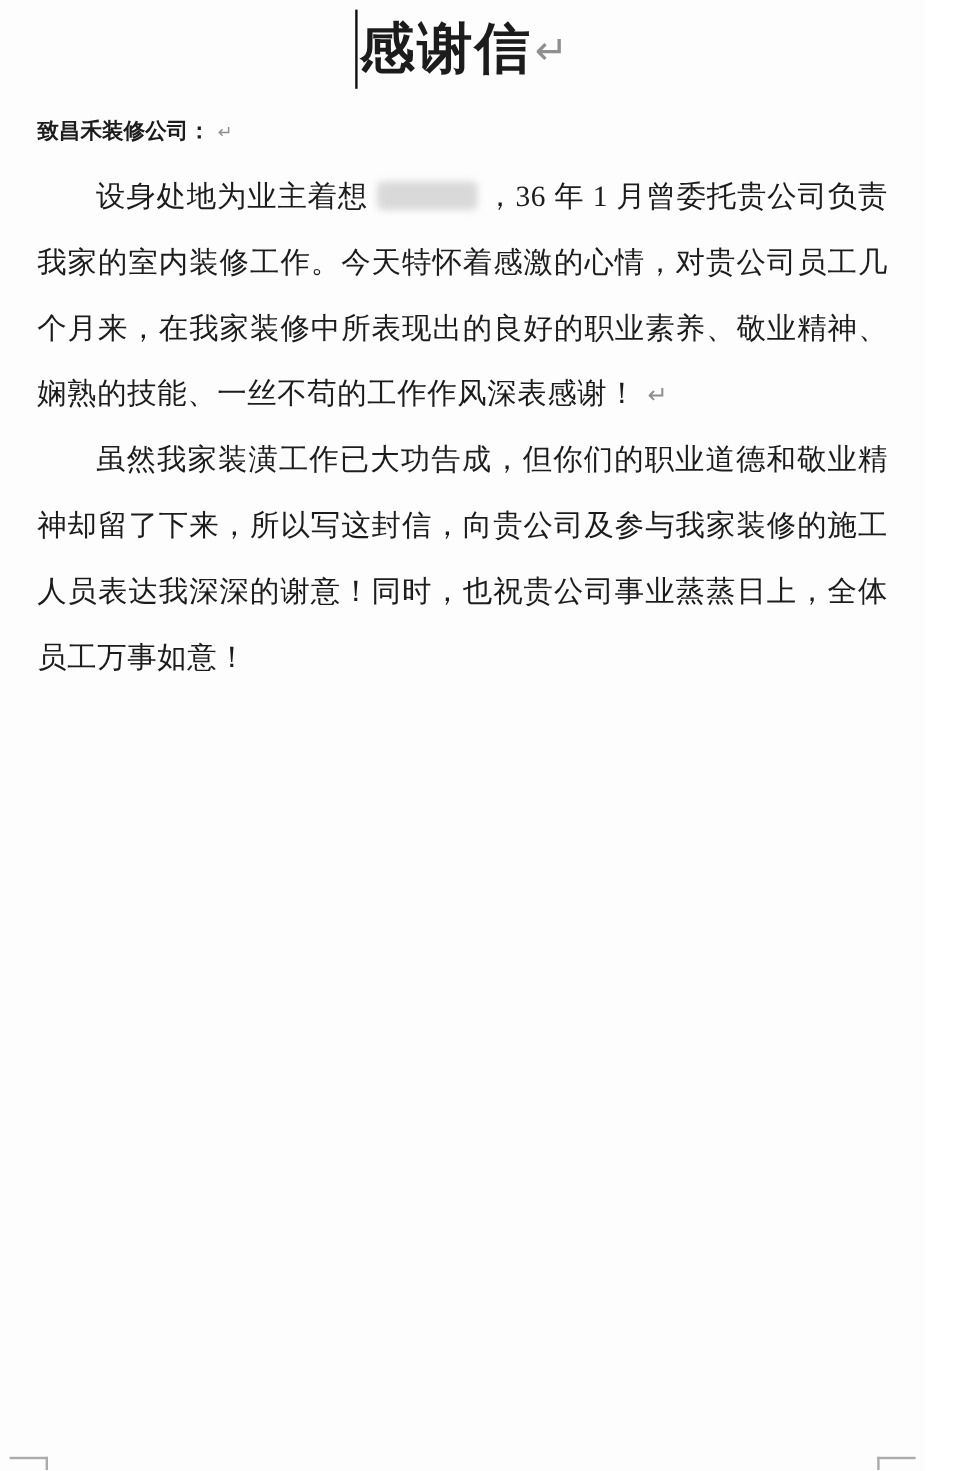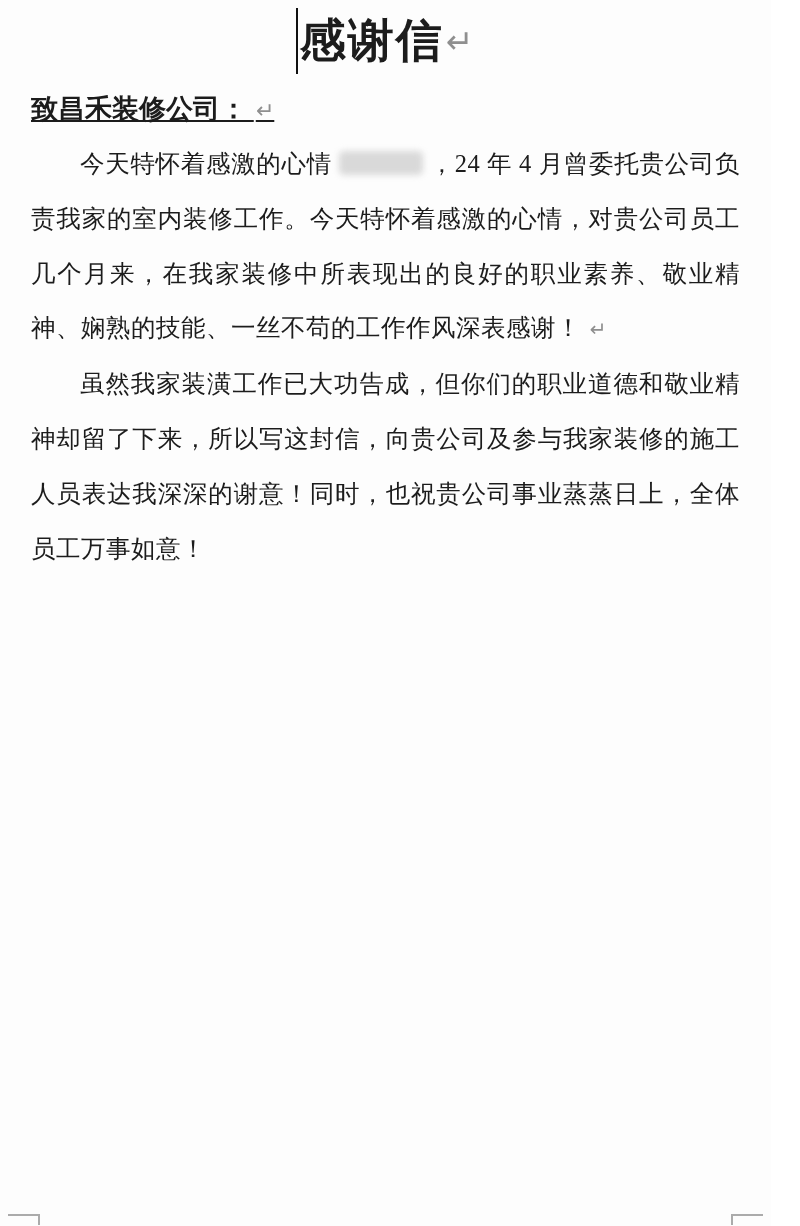--- a/index.html
+++ b/index.html
@@ -40,24 +40,23 @@
   .pilcrow {
     color: #8f8f8f;
     font-family: "DejaVu Sans", sans-serif;
     font-weight: normal;
     font-size: 0.82em;
     margin-left: 2px;
   }
   .title .pilcrow { font-size: 0.72em; }
   .salutation {
     margin: 0;
-    font-size: 27px;
+    font-size: 18px;
     font-weight: bold;
     line-height: 54px;
-    text-decoration: underline;
   }
   .body-para {
     margin: 0;
     font-size: 24.5px;
     line-height: 54.8px;
     text-align: justify;
     text-indent: 2em;
     letter-spacing: 0.5px;
   }
   .redacted {
@@ -96,23 +95,23 @@
     <span>感谢信</span>
     <span class="pilcrow">↵</span>
   </h1>
 
   <p class="salutation">
     <span>致昌禾装修公司：</span>
     <span class="pilcrow">↵</span>
   </p>
 
   <p class="body-para">
-    <span>今天特怀着感激的心情</span>
+    <span>设身处地为业主着想</span>
     <span class="redacted name1"></span>
-    <span>，24 年 4 月曾委托贵公司负责我家的室内装修工作。今天特怀着感激的心情，对贵公司员工几个月来，在我家装修中所表现出的良好的职业素养、敬业精神、娴熟的技能、一丝不苟的工作作风深表感谢！</span>
+    <span>，36 年 1 月曾委托贵公司负责我家的室内装修工作。今天特怀着感激的心情，对贵公司员工几个月来，在我家装修中所表现出的良好的职业素养、敬业精神、娴熟的技能、一丝不苟的工作作风深表感谢！</span>
     <span class="pilcrow">↵</span>
   </p>
 
 
 
   <p class="body-para">
     <span>虽然我家装潢工作已大功告成，但你们的职业道德和敬业精神却留了下来，所以写这封信，向贵公司及参与我家装修的施工人员表达我深深的谢意！同时，也祝贵公司事业蒸蒸日上，全体员工万事如意！</span>
     
   </p>
 

